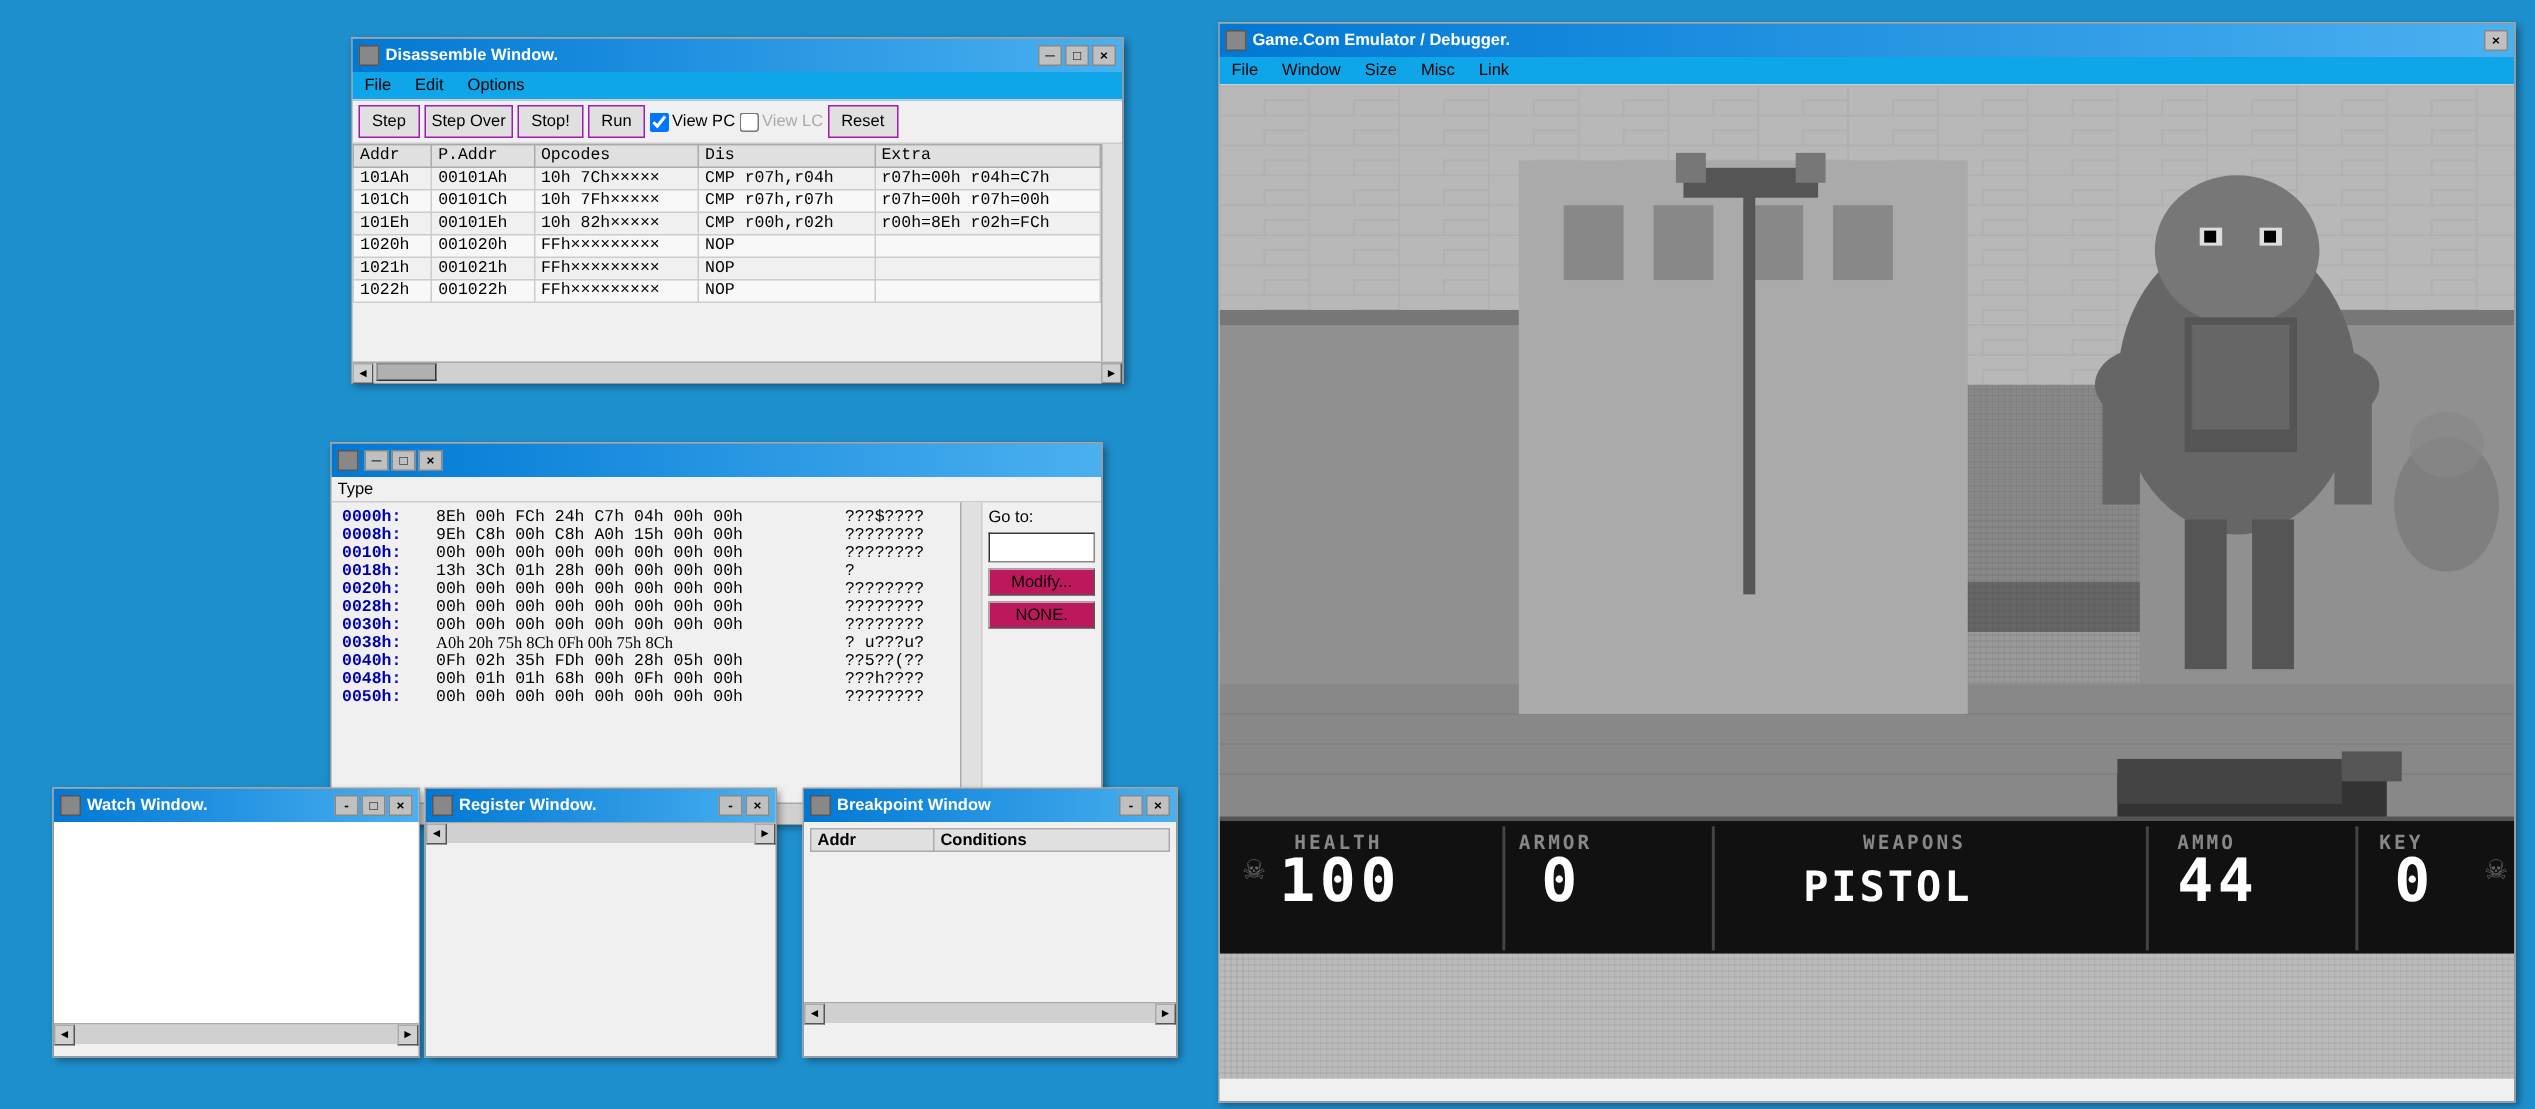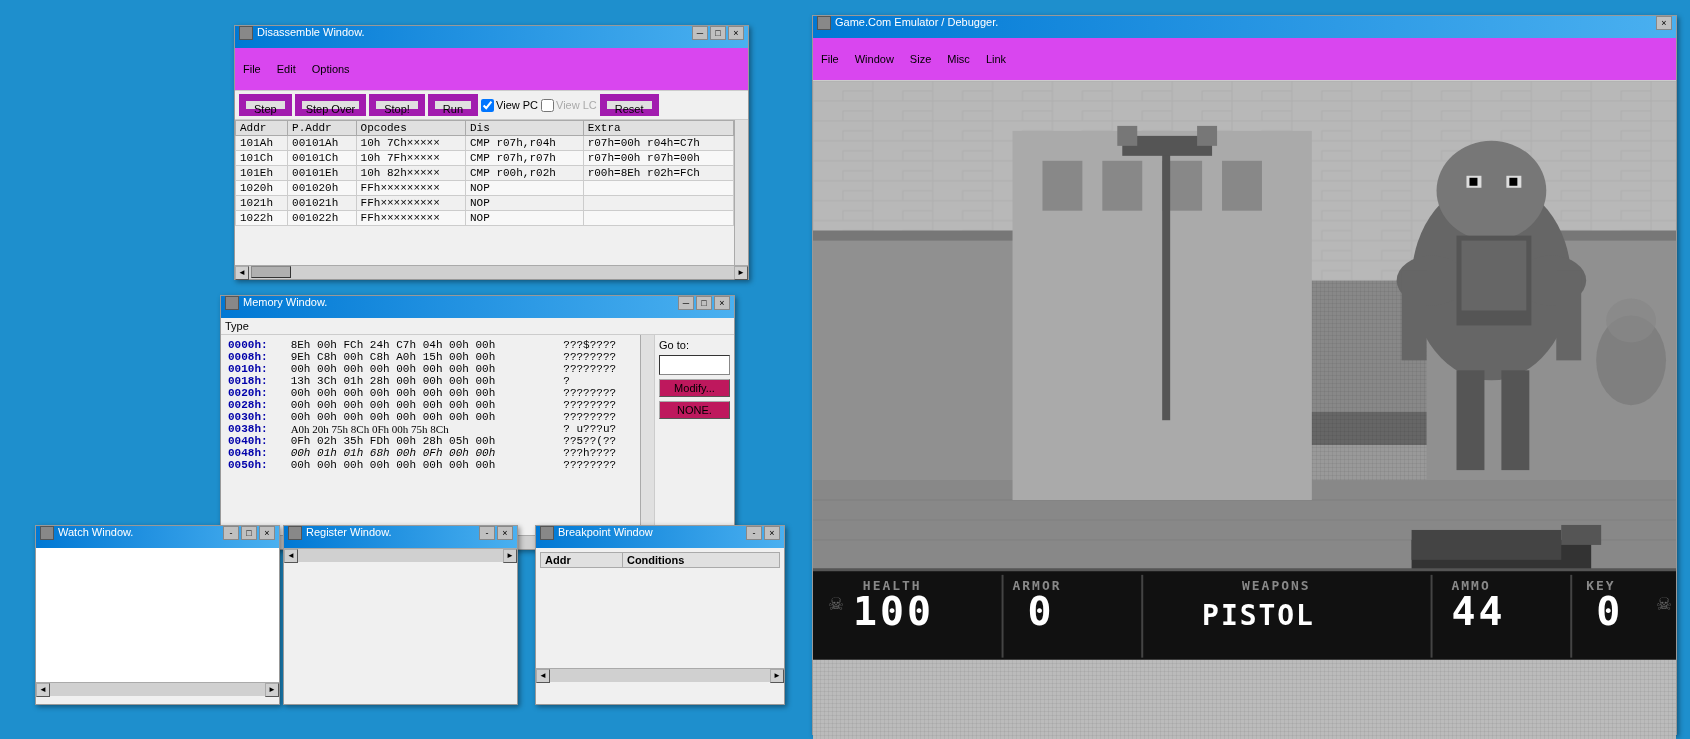--- a/index.html
+++ b/index.html
@@ -18,23 +18,24 @@
       position: absolute;
       background: #f0f0f0;
       border: 1px solid #999;
       box-shadow: 2px 2px 5px rgba(0,0,0,0.4);
     }
     .win-titlebar {
       background: linear-gradient(to right, #0078d4, #4ab0f0);
       color: white;
       height: 22px;
       display: flex;
+      align-items: center;
       padding: 0 4px;
       font-size: 11px;
-      font-weight: normal;
+      font-weight: bold;
       user-select: none;
     }
     .win-titlebar-icon {
       width: 14px;
       height: 14px;
       margin-right: 4px;
       background: #888;
       border: 1px solid #555;
       display: inline-block;
       flex-shrink: 0;
@@ -54,42 +55,42 @@
       background: #c0c0c0;
       border: 1px solid #888;
       display: flex;
       align-items: center;
       justify-content: center;
       font-size: 9px;
       cursor: pointer;
       color: #000;
     }
     .win-menubar {
-      background: #d946ef;
+      background: #0ea5e9;
       border-bottom: 1px solid #ccc;
       display: flex;
-      padding: 14px 4px;
+      padding: 2px 4px;
       gap: 8px;
     }
     .win-menubar-item {
       padding: 1px 4px;
       cursor: pointer;
       font-size: 11px;
     }
     .win-toolbar {
       display: flex;
       align-items: center;
       padding: 3px 4px;
       gap: 3px;
       border-bottom: 1px solid #ccc;
     }
     .toolbar-btn {
       padding: 2px 8px;
       background: #e0e0e0;
-      border: 7px solid #a21caf;
+      border: 1px solid #a21caf;
       cursor: pointer;
       font-size: 11px;
       height: 22px;
     }
     .checkbox-label {
       display: flex;
       align-items: center;
       gap: 2px;
       font-size: 11px;
     }
@@ -449,21 +450,20 @@
     <div class="h-scroll-track">
       <div class="h-scroll-thumb"></div>
     </div>
     <div class="h-scroll-arrow">►</div>
   </div>
 </div>
 
 <div class="win-window memory-window">
   <div class="win-titlebar">
     <span class="win-titlebar-icon"></span>
-    <span class="win-titlebar-title">Memory Window.</span>
     <div class="win-titlebar-buttons">
       <div class="win-titlebar-btn">─</div>
       <div class="win-titlebar-btn">□</div>
       <div class="win-titlebar-btn">×</div>
     </div>
   </div>
   <div class="type-label">Type</div>
   <div class="memory-content">
     <div class="memory-table-area">
       <table class="memory-table" id="memory-table">
@@ -509,21 +509,21 @@
       <td style="white-space:nowrap;padding-left:8px;font-family:Liberation Serif, serif;">A0h  20h  75h  8Ch  0Fh  00h  75h  8Ch</td>
       <td style="padding-left:8px;">? u???u?</td>
     </tr>
             <tr>
       <td style="color:#00a;font-weight:bold;white-space:nowrap;">0040h:</td>
       <td style="white-space:nowrap;padding-left:8px;">0Fh  02h  35h  FDh  00h  28h  05h  00h</td>
       <td style="padding-left:8px;">??5??(??</td>
     </tr>
             <tr>
       <td style="color:#00a;font-weight:bold;white-space:nowrap;">0048h:</td>
-      <td style="white-space:nowrap;padding-left:8px;font-style:italic;">00h  01h  01h  68h  00h  0Fh  00h  00h</td>
+      <td style="white-space:nowrap;padding-left:8px;">00h  01h  01h  68h  00h  0Fh  00h  00h</td>
       <td style="padding-left:8px;">???h????</td>
     </tr>
             <tr>
       <td style="color:#00a;font-weight:bold;white-space:nowrap;">0050h:</td>
       <td style="white-space:nowrap;padding-left:8px;">00h  00h  00h  00h  00h  00h  00h  00h</td>
       <td style="padding-left:8px;">????????</td>
     </tr>
           </tbody>
       </table>
     </div>

